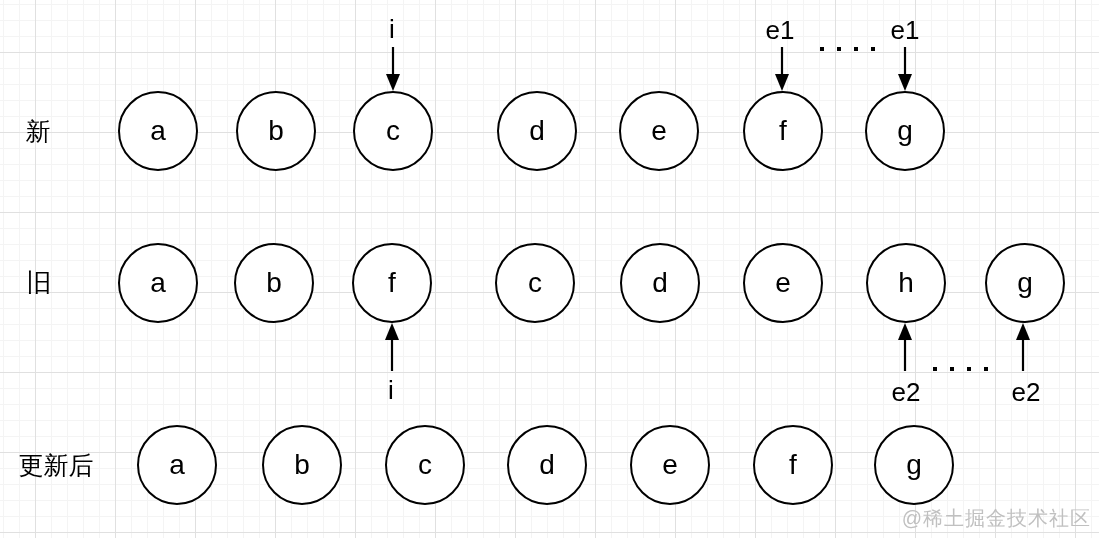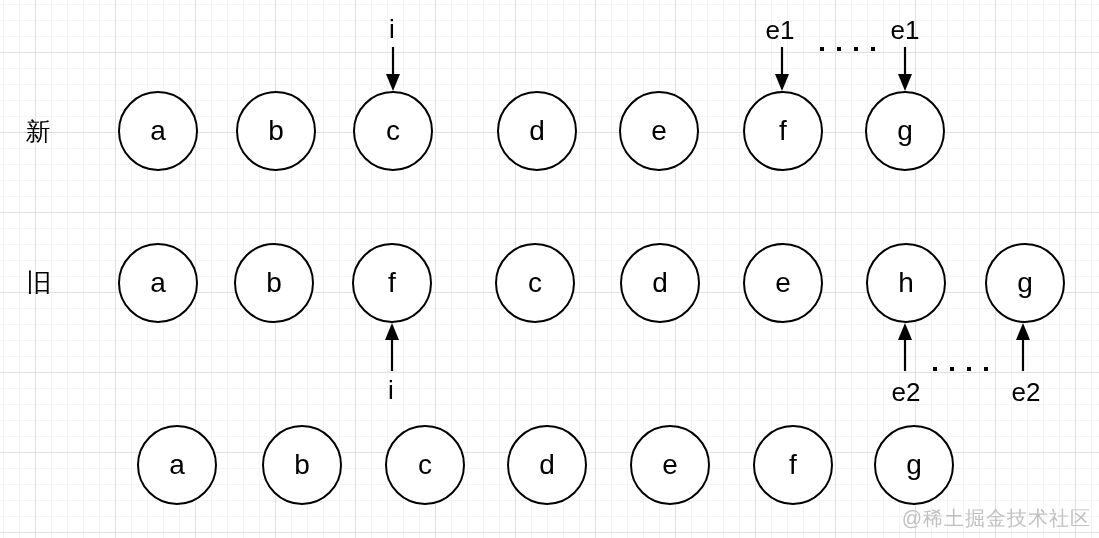--- a/index.html
+++ b/index.html
@@ -57,20 +57,21 @@
     text-align: right;
   }
 </style>
 </head>
 <body>
 
 <div class="canvas">
 
   <div class="row-label" style="left:38px;top:131px">新</div>
   <div class="row-label" style="left:39px;top:282px">旧</div>
+  <div class="row-label" style="left:56px;top:465px">更新后</div>
 
   <div class="node" style="left:118px;top:91px">a</div>
   <div class="node" style="left:236px;top:91px">b</div>
   <div class="node" style="left:353px;top:91px">c</div>
   <div class="node" style="left:497px;top:91px">d</div>
   <div class="node" style="left:619px;top:91px">e</div>
   <div class="node" style="left:743px;top:91px">f</div>
   <div class="node" style="left:865px;top:91px">g</div>
 
   <div class="node" style="left:118px;top:243px">a</div>

